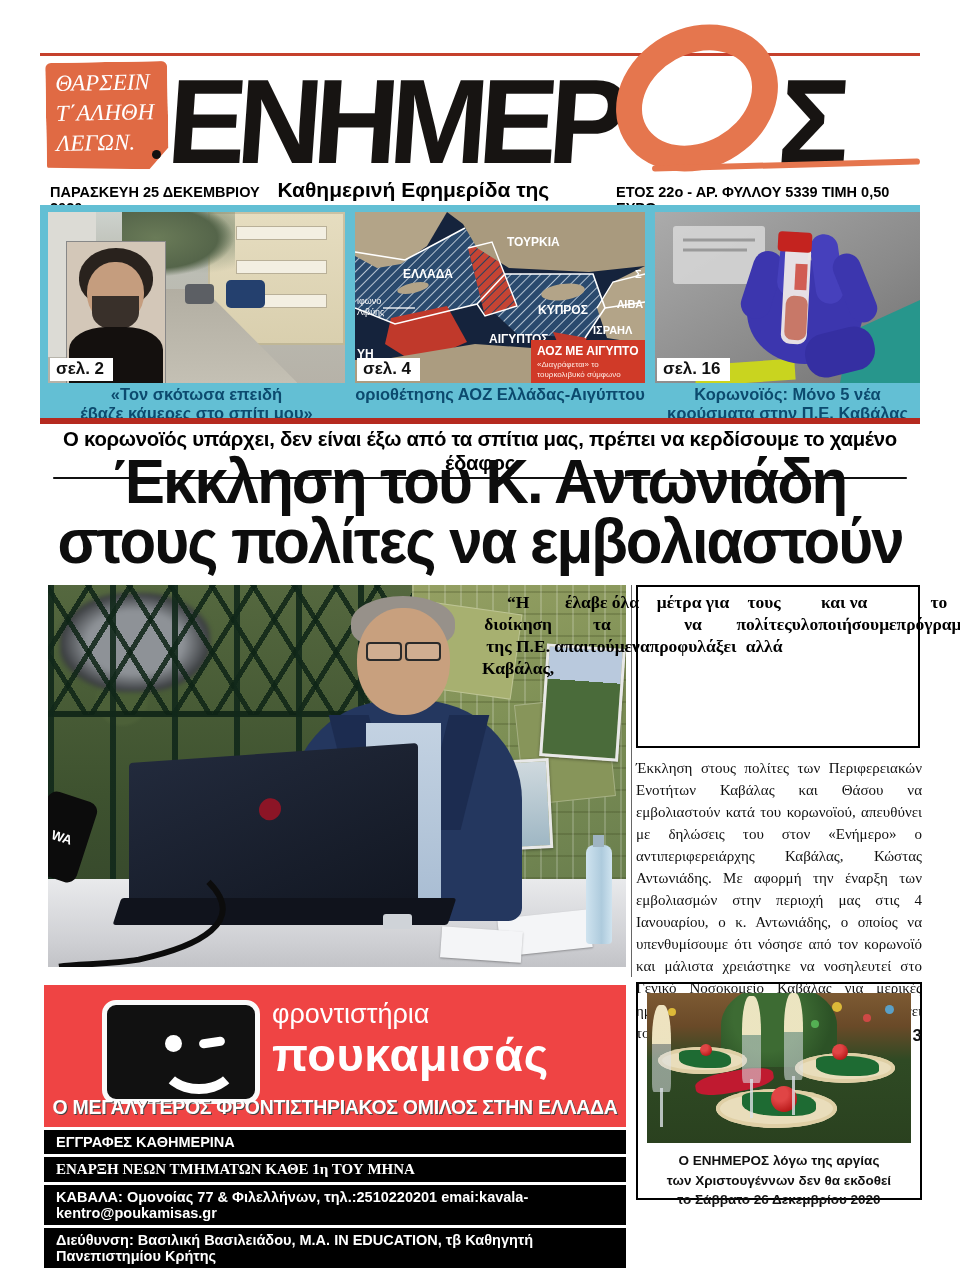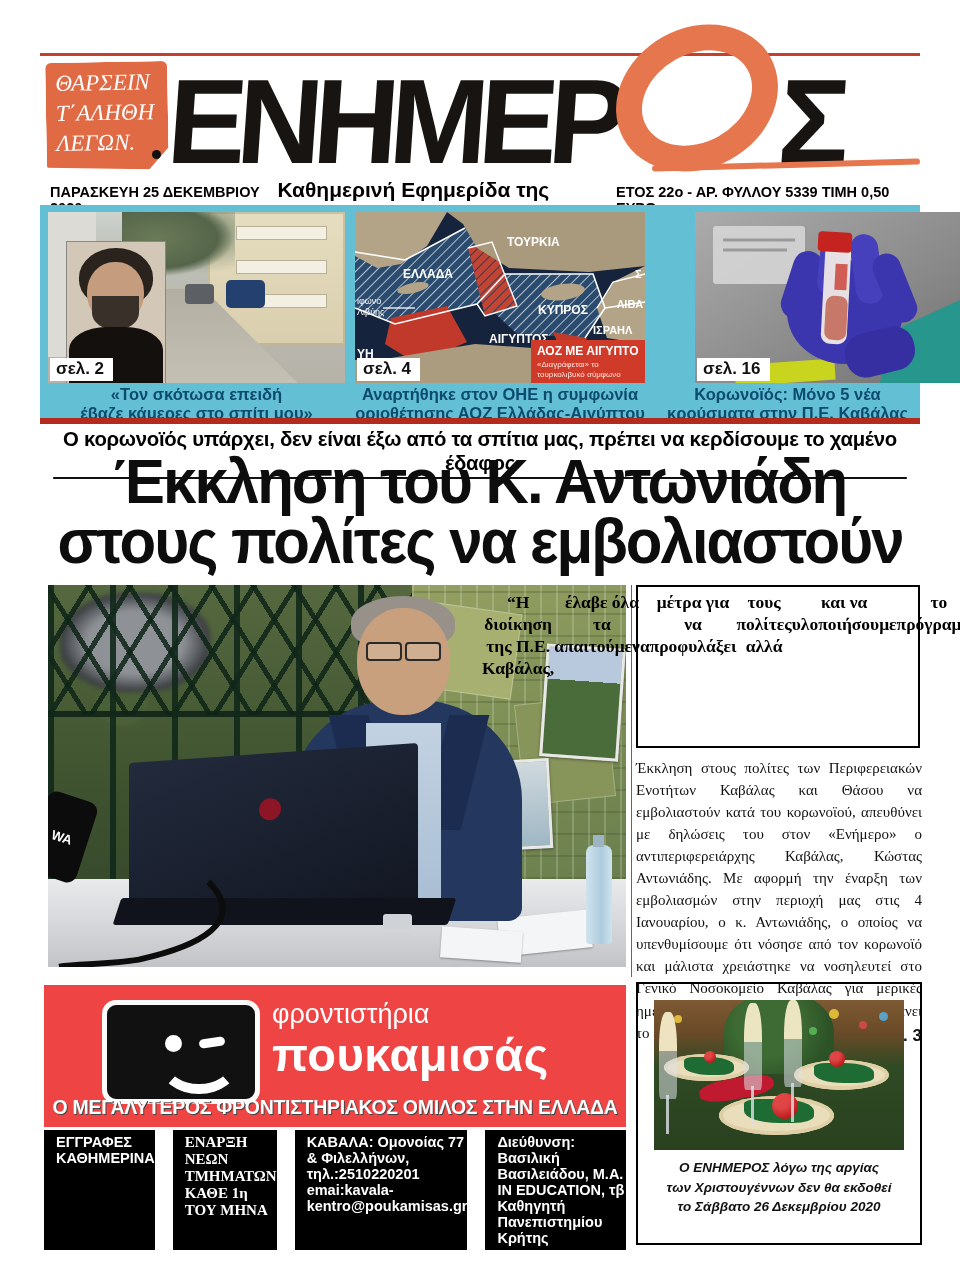--- a/index.html
+++ b/index.html
@@ -52,21 +52,21 @@
   .st-car1{position:absolute;left:46%;top:42%;width:10%;height:12%;background:#5c5f64;border-radius:4px;}
   .st-car2{position:absolute;left:60%;top:40%;width:13%;height:16%;background:#24406e;border-radius:5px;}
   .portrait{position:absolute;left:6%;top:17%;width:33%;height:83%;background:#d3c7b8;
             border:1px solid #888;overflow:hidden;}
   .po-hair{position:absolute;left:12%;top:4%;width:76%;height:42%;border-radius:50% 50% 45% 45%;background:#29221d;}
   .po-face{position:absolute;left:21%;top:14%;width:58%;height:44%;border-radius:48%;background:#c59d7e;}
   .po-beard{position:absolute;left:26%;top:38%;width:48%;height:24%;border-radius:0 0 50% 50%;background:#39302a;}
   .po-body{position:absolute;left:2%;top:60%;width:96%;height:40%;border-radius:40% 40% 0 0;background:#14100e;}
 
   
-  .lab{left:615px;width:265px;margin-left:40px;}
+  .lab{left:615px;width:265px;}
 
   
   .cap1{left:8px;width:297px;}
   .cap2{left:315px;width:290px;}
   .cap3{left:615px;width:265px;}
 
   
   .red-rule{left:40px;top:418px;width:880px;height:6px;background:#b52a1f;}
   .kicker{left:40px;top:427px;width:880px;text-align:center;font-size:21px;font-weight:800;
           letter-spacing:-.3px;}
@@ -149,27 +149,27 @@
         transform:rotate(-8deg);}
   .smile{position:absolute;left:52px;top:28px;width:62px;height:42px;border:9px solid transparent;
         border-bottom:10px solid #fff;border-radius:50%;}
   .brand-top{position:absolute;left:228px;top:14px;color:#fff;font-size:27px;}
   .brand{position:absolute;left:228px;top:42px;color:#fff;font-size:47px;font-weight:800;
         letter-spacing:.5px;}
   .ad-tagline{position:absolute;left:0;bottom:8px;width:100%;text-align:center;color:#fff;
         font-weight:800;font-size:19.5px;letter-spacing:-.3px;text-shadow:1px 1px 0 #444;margin-top:48px;}
 
   
-  .bars{left:44px;top:1130px;width:582px;display:flex;gap:18px;}
+  .bars{left:44px;top:1130px;width:582px;display:flex;flex-direction:column;gap:3px;}
   .bar{background:#000;color:#fff;font-weight:700;font-size:14.5px;padding:4px 0 4px 12px;}
   .bar.serif{font-family:"Liberation Serif",serif;font-size:15px;}
 
   
-  .holiday{left:636px;top:982px;width:286px;height:263px;border:2.5px solid #000;
-        box-sizing:border-box;padding:16px;font-style:italic;}
+  .holiday{left:636px;top:982px;width:286px;height:218px;border:2.5px solid #000;
+        box-sizing:border-box;padding:9px;}
   .xmas{position:relative;width:100%;height:150px;overflow:hidden;
         background:linear-gradient(180deg,#7d5a33 0%,#6a4a28 22%,#2f4a24 45%,#2a411f 100%);}
   .x-tree{position:absolute;left:28%;top:-6%;width:44%;height:55%;border-radius:50% 50% 20% 20%;
         background:radial-gradient(circle at 40% 40%,#3d6b33 0 40%,#2c5226 75%);}
   .bokeh{position:absolute;border-radius:50%;opacity:.9;}
   .flute{position:absolute;width:7%;height:58%;background:linear-gradient(180deg,rgba(245,235,200,.95) 0 45%,rgba(220,225,230,.55) 45%);
         border-radius:40% 40% 10% 10%;}
   .flute:after{content:"";position:absolute;left:42%;top:95%;width:16%;height:45%;background:rgba(220,225,230,.8);}
   .plate{position:absolute;border-radius:50%;background:#e9ddbb;box-shadow:inset 0 0 0 4px #dfcfa5;}
   .napkin{position:absolute;border-radius:20% 50% 30% 50%;background:#1e6b33;}
@@ -302,21 +302,20 @@
         <rect x="123" y="20" width="34" height="20" rx="4" fill="#c4231f" transform="rotate(3 140 30)"></rect>
       </svg>
       <div class="sel-label">σελ. 16</div>
     </div>
 
     <div class="cap cap1">
       <div>«Τον σκότωσα επειδή</div>
       <div>έβαζε κάμερες στο σπίτι μου»</div>
     </div>
     <div class="cap cap2">
-      <div>Αναρτήθηκε στον ΟΗΕ η συμφωνία</div>
       <div>οριοθέτησης ΑΟΖ Ελλάδας-Αιγύπτου</div>
     </div>
     <div class="cap cap3">
       <div>Κορωνοϊός: Μόνο 5 νέα</div>
       <div>κρούσματα στην Π.Ε. Καβάλας</div>
     </div>
   </div>
 
   <div class="abs red-rule"></div>
   <div class="abs kicker">

